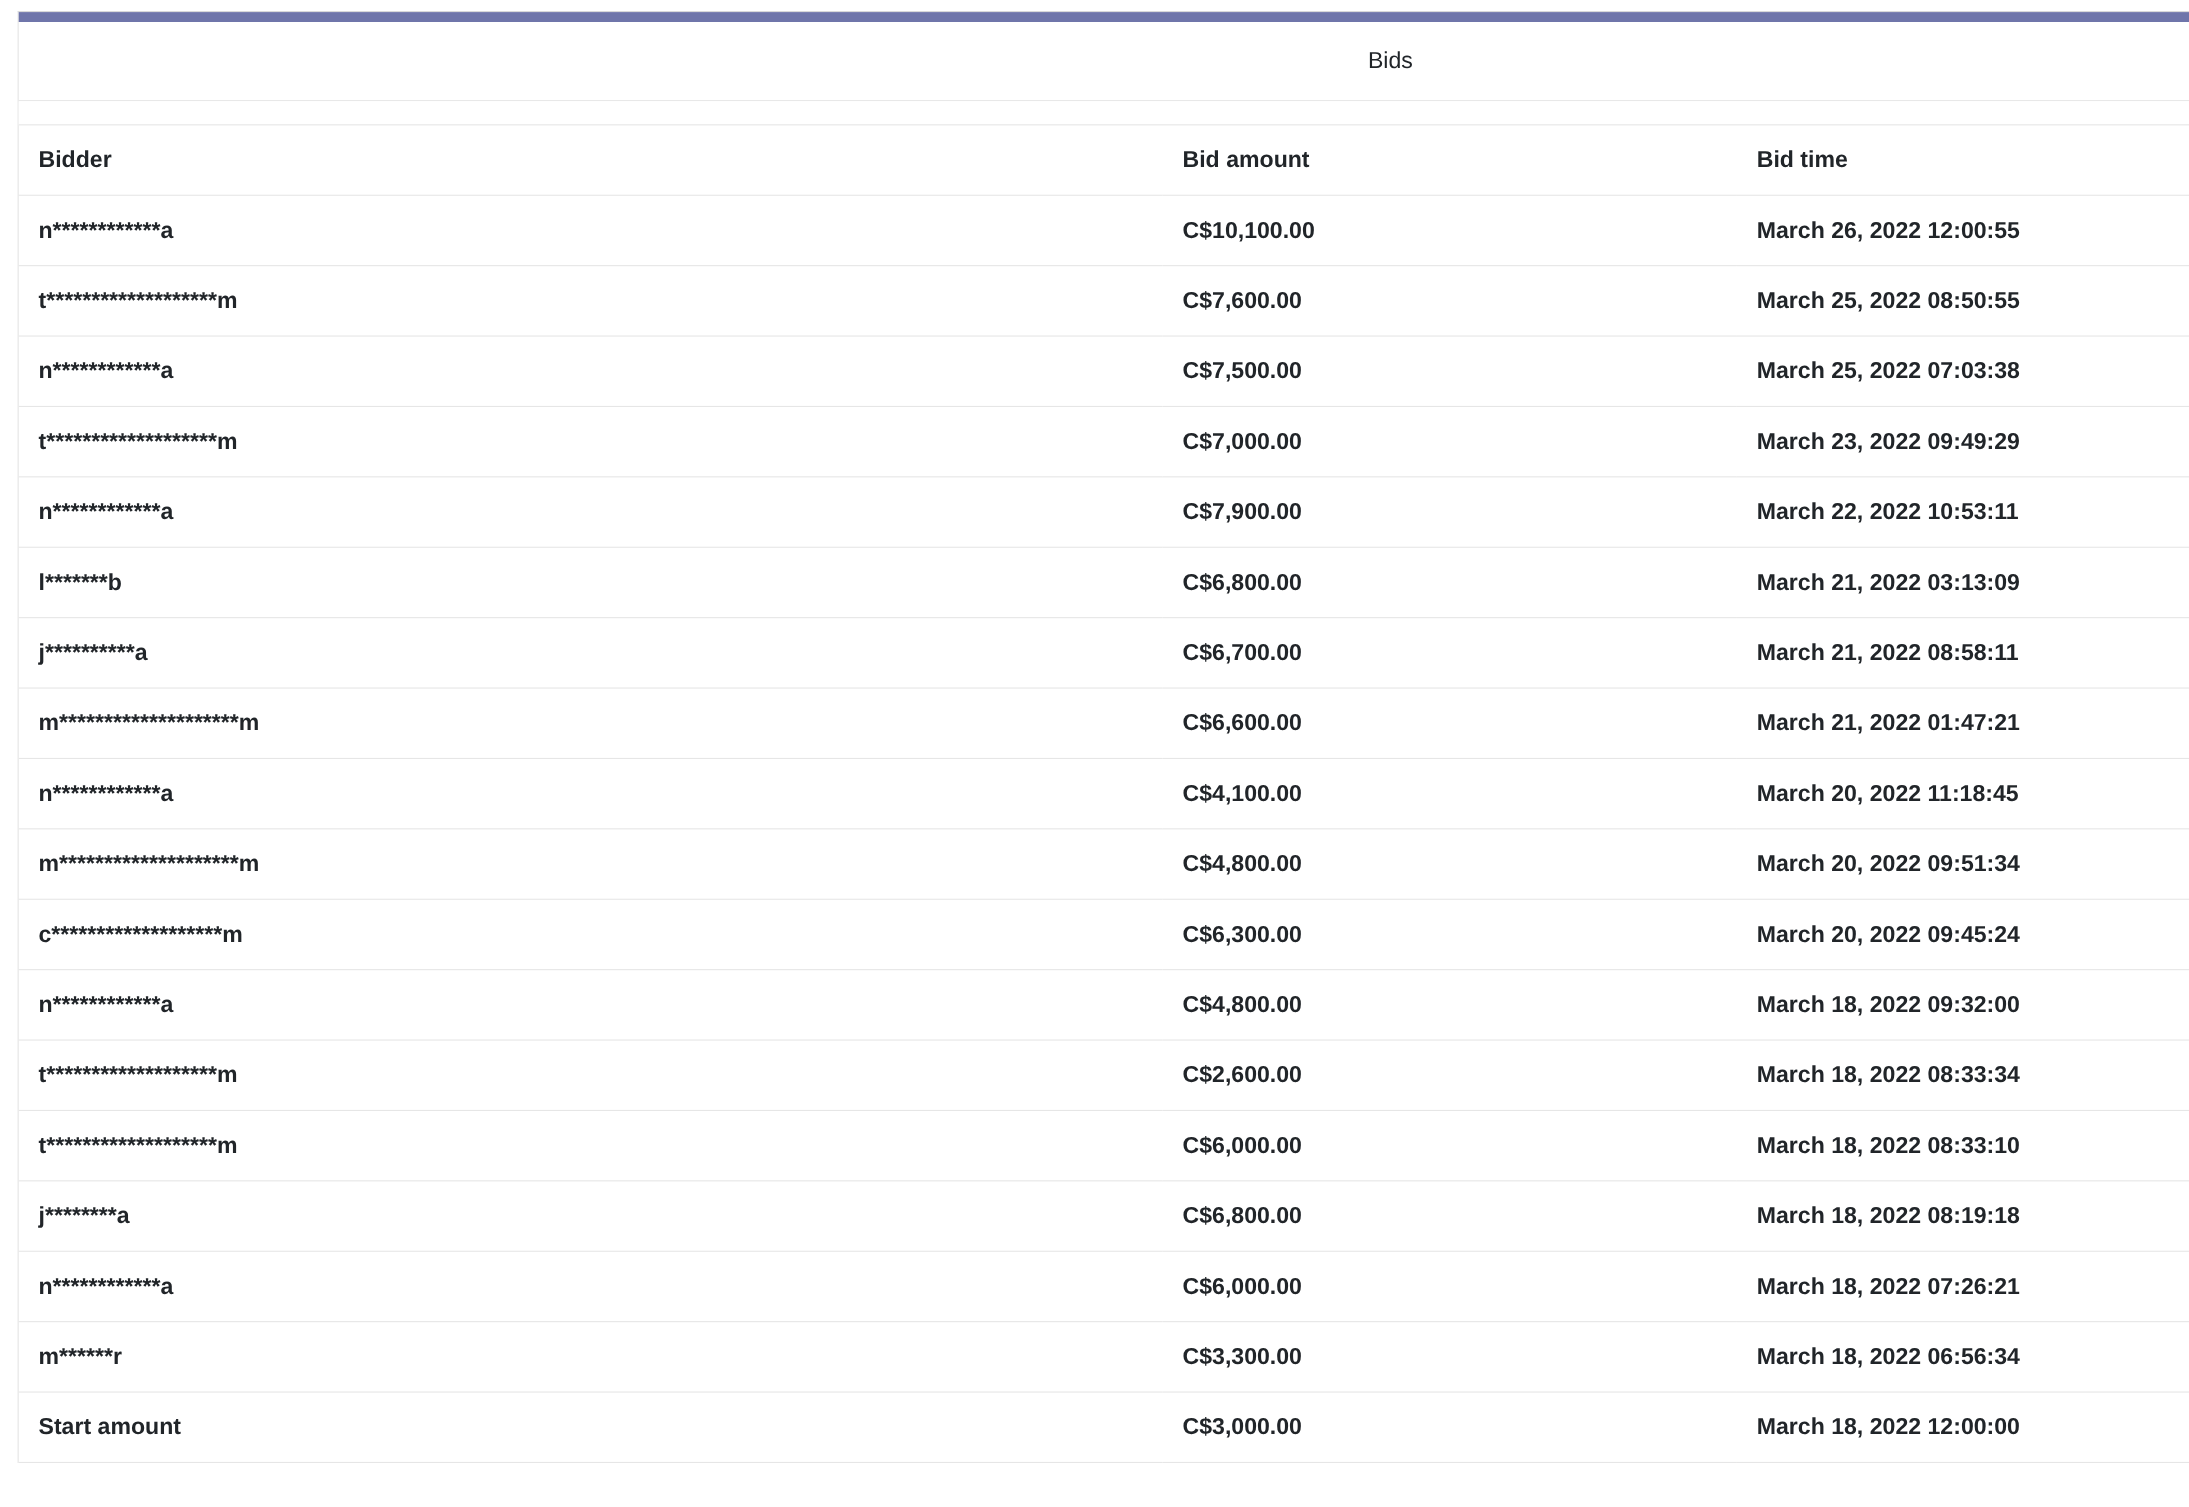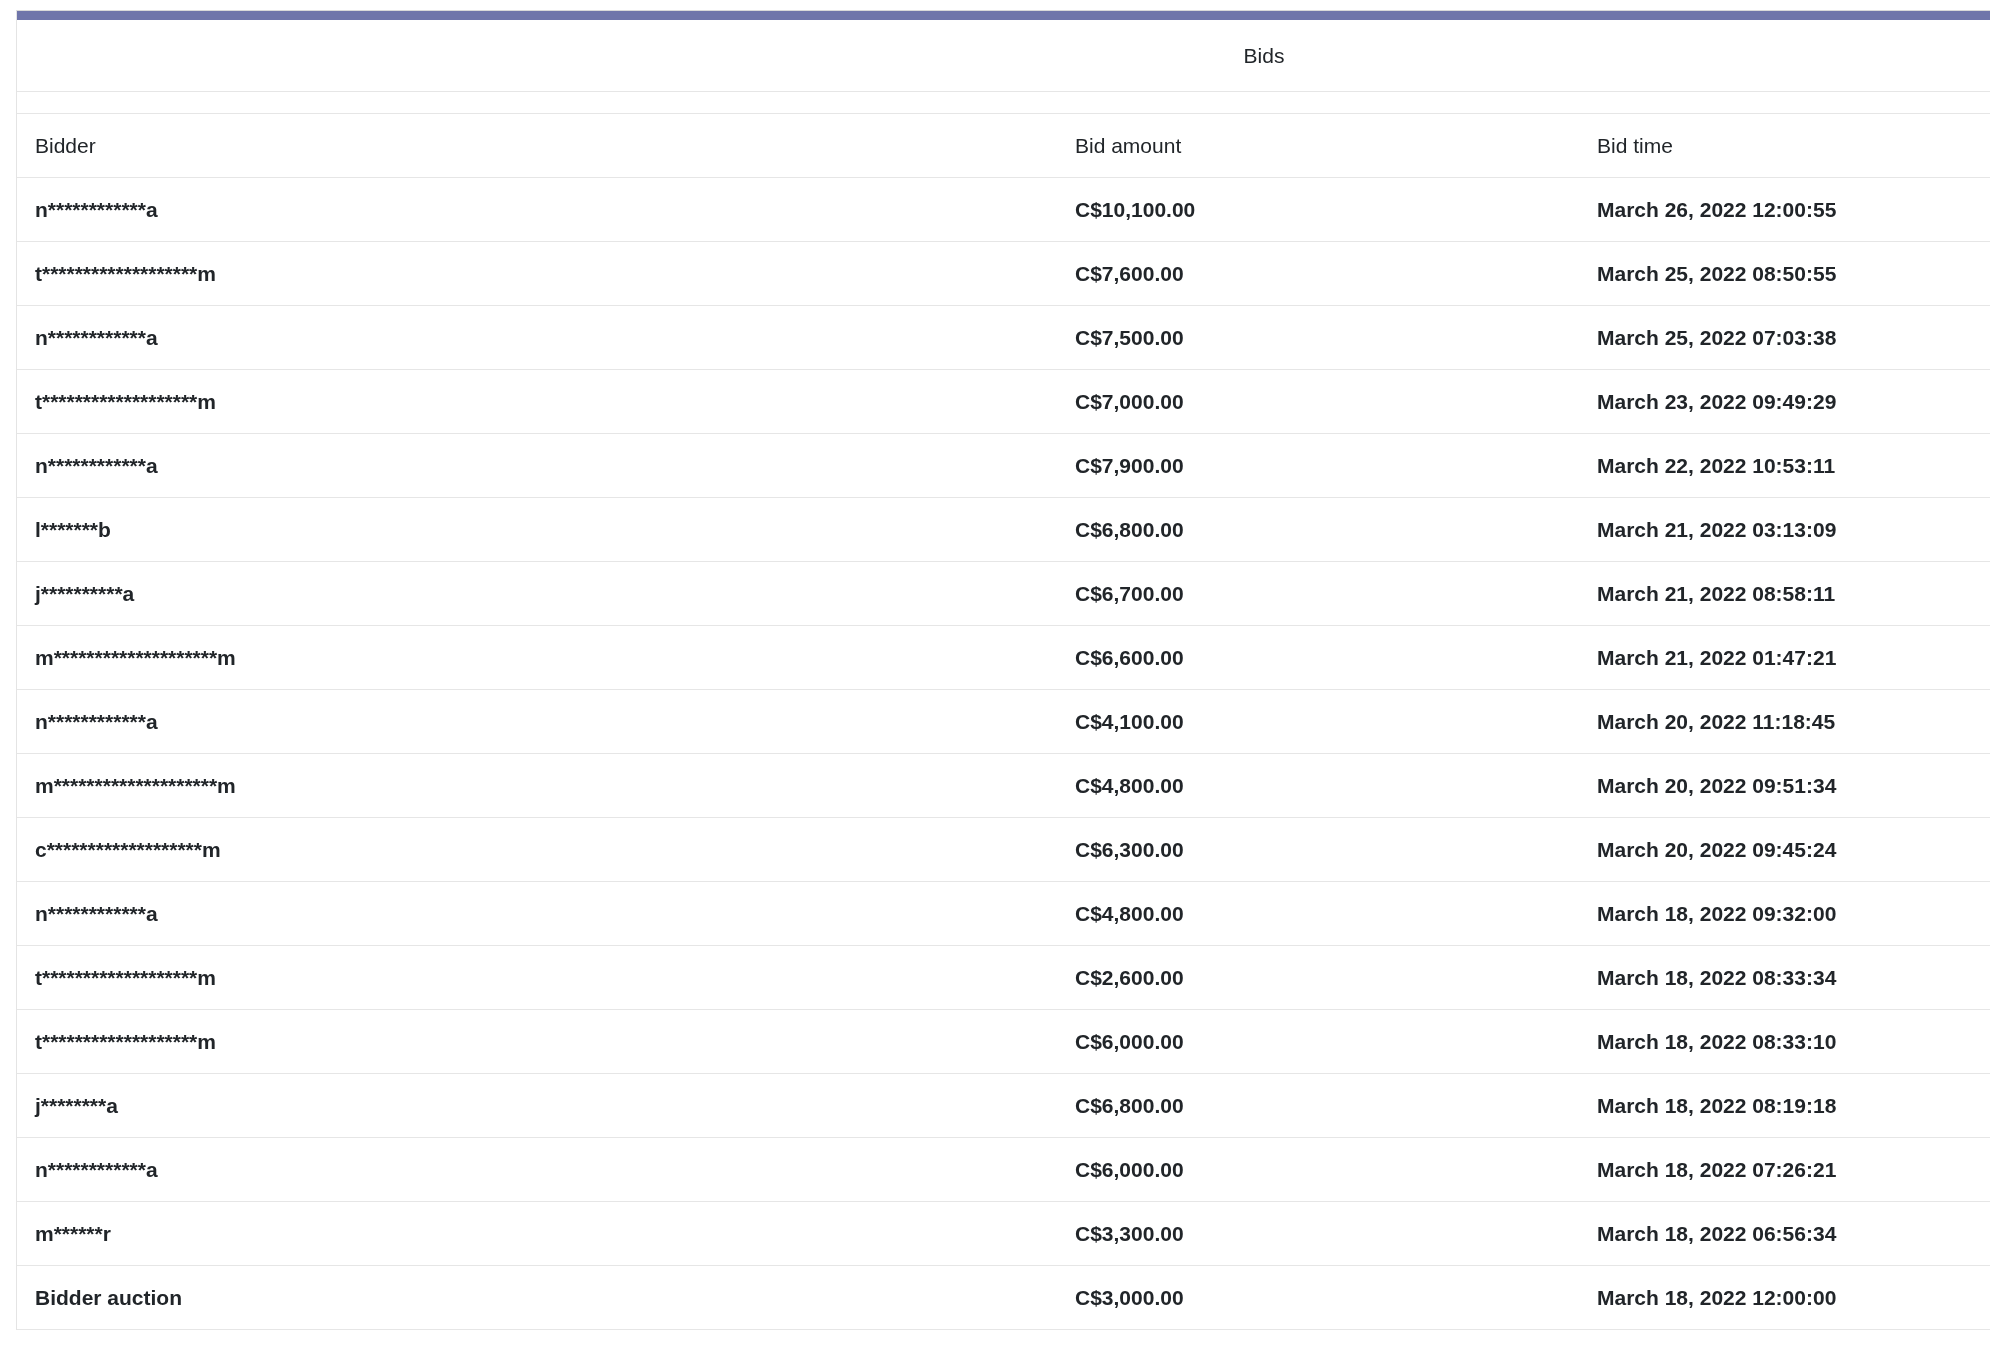--- a/index.html
+++ b/index.html
@@ -57,21 +57,21 @@
     padding: 0 0 0 18px;
     text-align: left;
     vertical-align: middle;
     border-bottom: 1px solid #e6e6e6;
     font-weight: 700;
     color: #212529;
     white-space: nowrap;
     overflow: hidden;
   }
   table.bids th {
-    font-weight: 400;
+    font-weight: 700;
   }
 </style>
 </head>
 <body>
 
 <div class="card">
   <div class="accent-bar"></div>
   <div class="card-title">Bids</div>
   <div class="title-gap"></div>
   <table class="bids">
@@ -167,19 +167,19 @@
           <td>n************a</td>
           <td>C$6,000.00</td>
           <td>March 18, 2022 07:26:21</td>
         </tr>
         <tr>
           <td>m******r</td>
           <td>C$3,300.00</td>
           <td>March 18, 2022 06:56:34</td>
         </tr>
         <tr>
-          <td>Bidder auction</td>
+          <td>Start amount</td>
           <td>C$3,000.00</td>
           <td>March 18, 2022 12:00:00</td>
         </tr>
       </tbody>
   </table>
 </div>
 
 </body></html>

